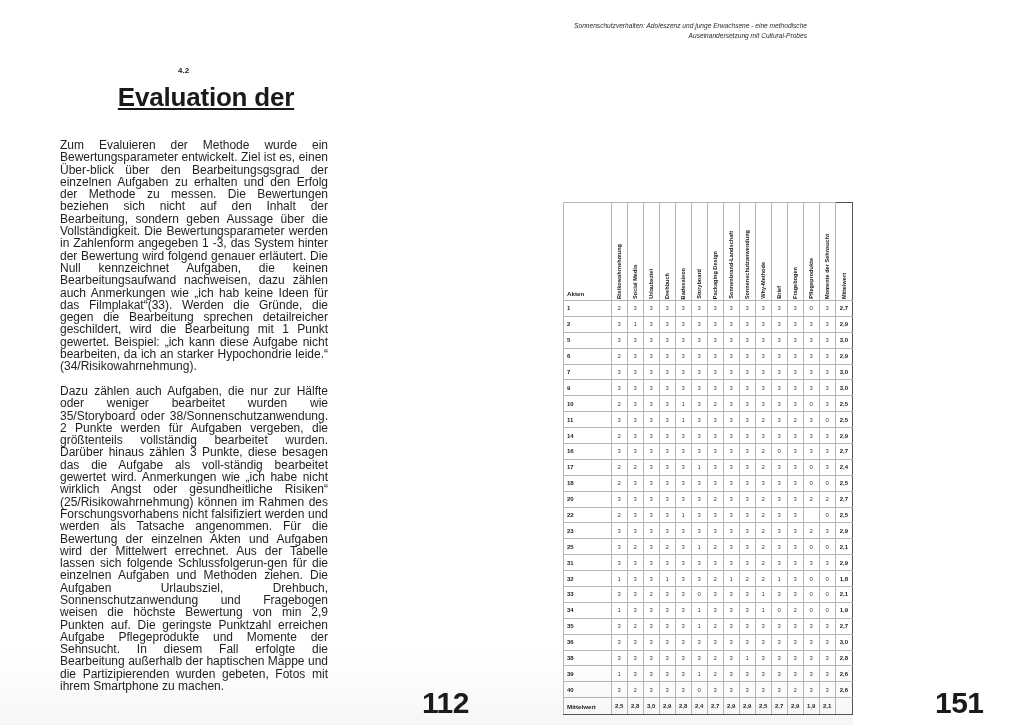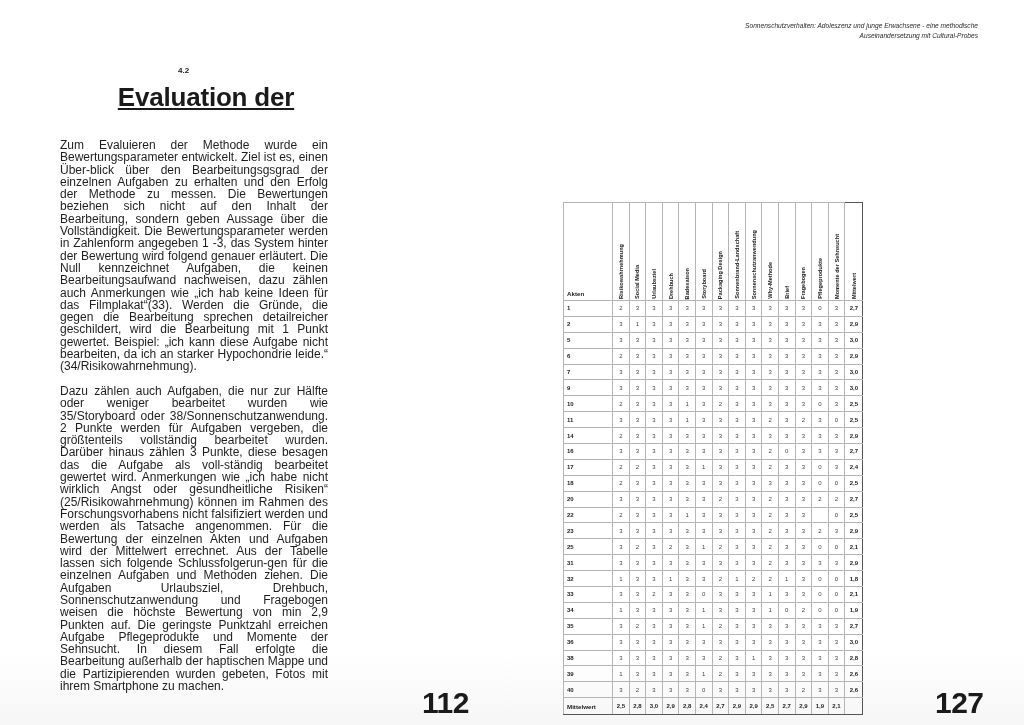--- a/index.html
+++ b/index.html
@@ -11,21 +11,21 @@
       background: #ffffff;
     }
     body {
       position: relative;
       font-family: "Liberation Sans", sans-serif;
       color: #1c1c1c;
     }
     .spread {
       position: absolute;
       left: 0; top: 0;
-      width: 1024px; height: 725px;
+      width: 853px; height: 725px;
       background: linear-gradient(to bottom, #ffffff 0%, #ffffff 90%, #f6f6f6 100%);
     }
     
     .running-header {
       position: absolute;
       right: 46px;
       top: 21px;
       width: 320px;
       text-align: right;
       font-style: italic;
@@ -657,14 +657,14 @@
             <td>2,9</td>
             <td>1,9</td>
             <td>2,1</td>
             <td class="mean-col"></td>
           </tr>
         </tbody>
     </table>
   </div>
 
   <div class="page-number left">112</div>
-  <div class="page-number right">127</div>
+  <div class="page-number right">151</div>
 </div>
 
 </body></html>

